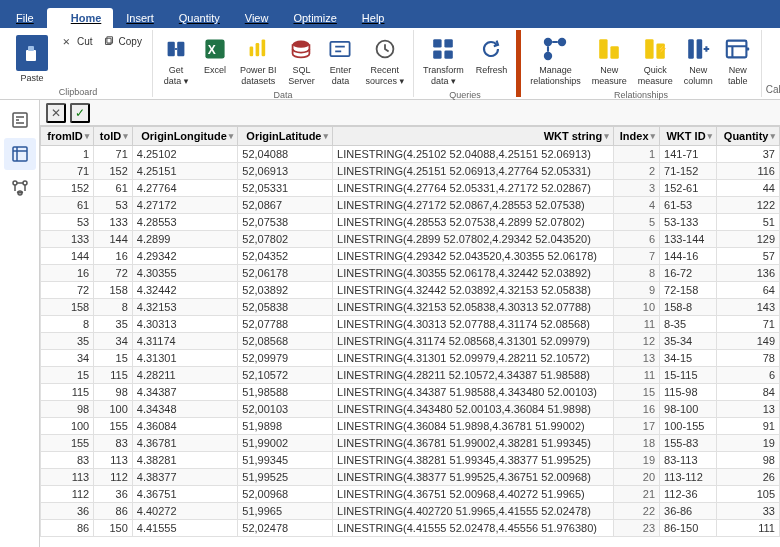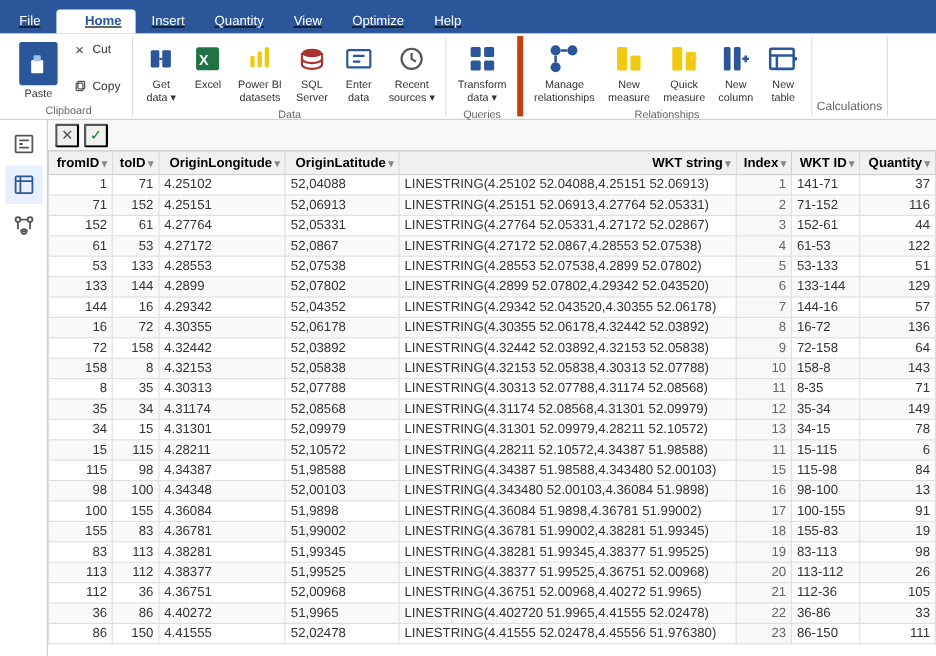--- a/index.html
+++ b/index.html
@@ -59,21 +59,21 @@
       <div style="display:flex; gap:2px; align-items:flex-start; flex:1;">
         <button class="ribbon-btn ribbon-btn-large">
           <div class="btn-icon" style="width:32px;height:36px;background:#2b579a;display:flex;align-items:center;justify-content:center;border-radius:2px;">
             <svg viewBox="0 0 20 20" style="width:20px;height:20px;fill:#fff">
                 <rect x="4" y="7" width="10" height="11" rx="1"></rect>
                 <rect x="6" y="3" width="6" height="5" rx="1" fill="#a0c0e8"></rect>
               </svg>
           </div>
           <span class="btn-label">Paste</span>
         </button>
-        <div style="display:flex; flex-direction:column; gap:13px;">
+        <div style="display:flex; flex-direction:row; gap:1px;">
           <button class="ribbon-btn" style="flex-direction:row; gap:3px; padding:2px 4px;">
             <svg viewBox="0 0 20 20" style="width:14px;height:14px;fill:#555">
                 <path d="M5 14l3-3-3-3 1-1 3 3 3-3 1 1-3 3 3 3-1 1-3-3-3 3z"></path>
               </svg>
             <span style="font-size:10px;">Cut</span>
           </button>
           <button class="ribbon-btn" style="flex-direction:row; gap:3px; padding:2px 4px;align-items:center;">
             <svg viewBox="0 0 20 20" style="width:14px;height:14px;fill:#555">
                 <rect x="5" y="6" width="8" height="9" rx="1" stroke="#555" stroke-width="1.5" fill="none"></rect>
                 <rect x="7" y="4" width="8" height="9" rx="1" stroke="#555" stroke-width="1.5" fill="none"></rect>
@@ -153,20 +153,29 @@
         <button class="ribbon-btn">
           <div class="btn-icon">
             <svg viewBox="0 0 20 20" style="width:28px;height:28px;fill:#2b579a">
                 <rect x="3" y="3" width="6" height="6" rx="1"></rect>
                 <rect x="11" y="3" width="6" height="6" rx="1"></rect>
                 <rect x="3" y="11" width="6" height="6" rx="1"></rect>
                 <rect x="11" y="11" width="6" height="6" rx="1"></rect>
               </svg>
           </div>
           <span class="btn-label">Transform<br>data ▾</span>
+        </button>
+        <button class="ribbon-btn">
+          <div class="btn-icon">
+            <svg viewBox="0 0 20 20" style="width:28px;height:28px;" fill="none" stroke="#2b579a" stroke-width="1.5">
+                <path d="M15 10a5 5 0 1 1-1-3"></path>
+                <polyline points="14,4 15,7 12,8"></polyline>
+              </svg>
+          </div>
+          <span class="btn-label">Refresh</span>
         </button>
       </div>
       <div style="font-size:9px;color:#666;text-align:center;padding-bottom:2px;">Queries</div>
     </div>
 
     <div style="display:flex; flex-direction:column; border-right:1px solid #e0e0e0; padding:2px 4px 0;">
       <div style="display:flex; gap:1px; align-items:flex-start; flex:1;">
         <button class="ribbon-btn">
           <div class="btn-icon">
             <svg viewBox="0 0 20 20" style="width:28px;height:28px;fill:#2b579a">

